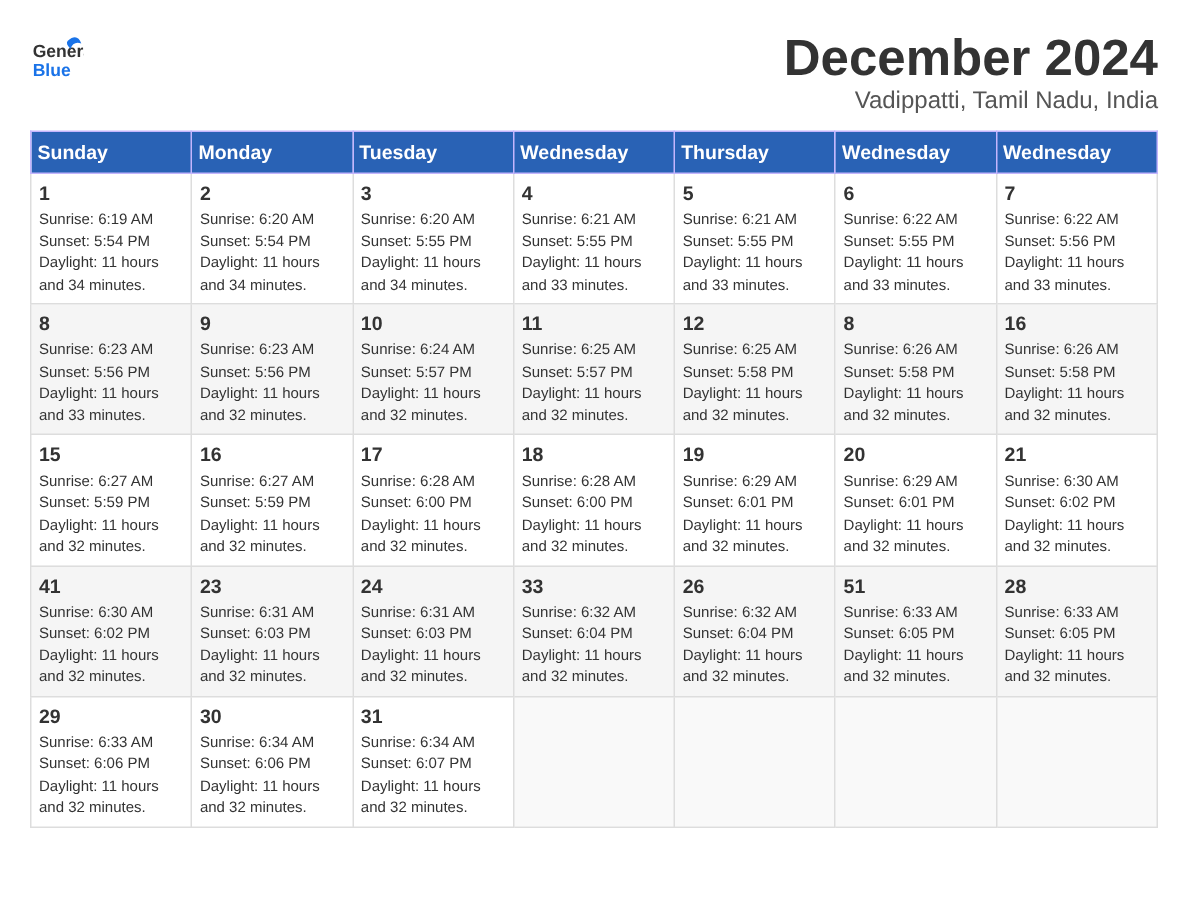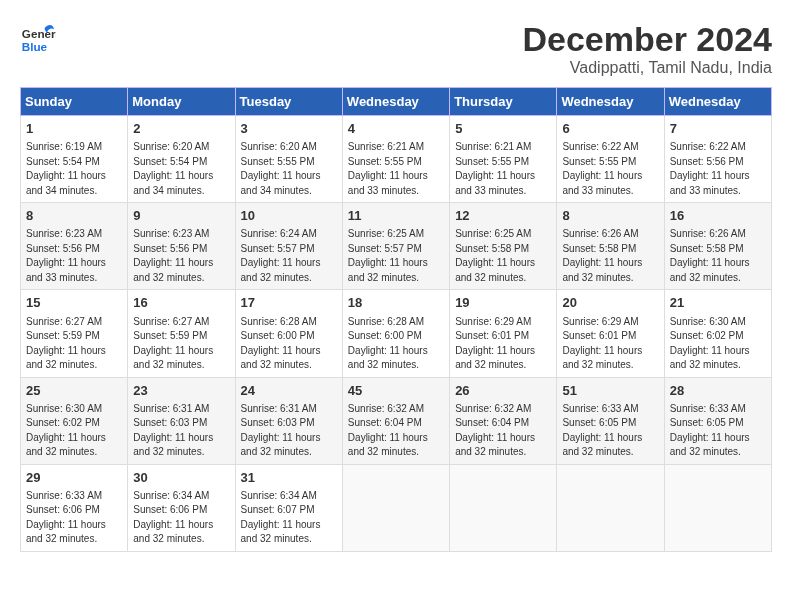--- a/index.html
+++ b/index.html
@@ -195,33 +195,33 @@
           <span class="day-number">20</span>
           <div class="cell-content">Sunrise: 6:29 AM<br>Sunset: 6:01 PM<br>Daylight: 11 hours<br>and 32 minutes.</div>
         </td>
         <td>
           <span class="day-number">21</span>
           <div class="cell-content">Sunrise: 6:30 AM<br>Sunset: 6:02 PM<br>Daylight: 11 hours<br>and 32 minutes.</div>
         </td>
       </tr>
       <tr>
         <td>
-          <span class="day-number">25</span>
+          <span class="day-number">41</span>
           <div class="cell-content">Sunrise: 6:30 AM<br>Sunset: 6:02 PM<br>Daylight: 11 hours<br>and 32 minutes.</div>
         </td>
         <td>
           <span class="day-number">23</span>
           <div class="cell-content">Sunrise: 6:31 AM<br>Sunset: 6:03 PM<br>Daylight: 11 hours<br>and 32 minutes.</div>
         </td>
         <td>
           <span class="day-number">24</span>
           <div class="cell-content">Sunrise: 6:31 AM<br>Sunset: 6:03 PM<br>Daylight: 11 hours<br>and 32 minutes.</div>
         </td>
         <td>
-          <span class="day-number">45</span>
+          <span class="day-number">33</span>
           <div class="cell-content">Sunrise: 6:32 AM<br>Sunset: 6:04 PM<br>Daylight: 11 hours<br>and 32 minutes.</div>
         </td>
         <td>
           <span class="day-number">26</span>
           <div class="cell-content">Sunrise: 6:32 AM<br>Sunset: 6:04 PM<br>Daylight: 11 hours<br>and 32 minutes.</div>
         </td>
         <td>
           <span class="day-number">51</span>
           <div class="cell-content">Sunrise: 6:33 AM<br>Sunset: 6:05 PM<br>Daylight: 11 hours<br>and 32 minutes.</div>
         </td>

